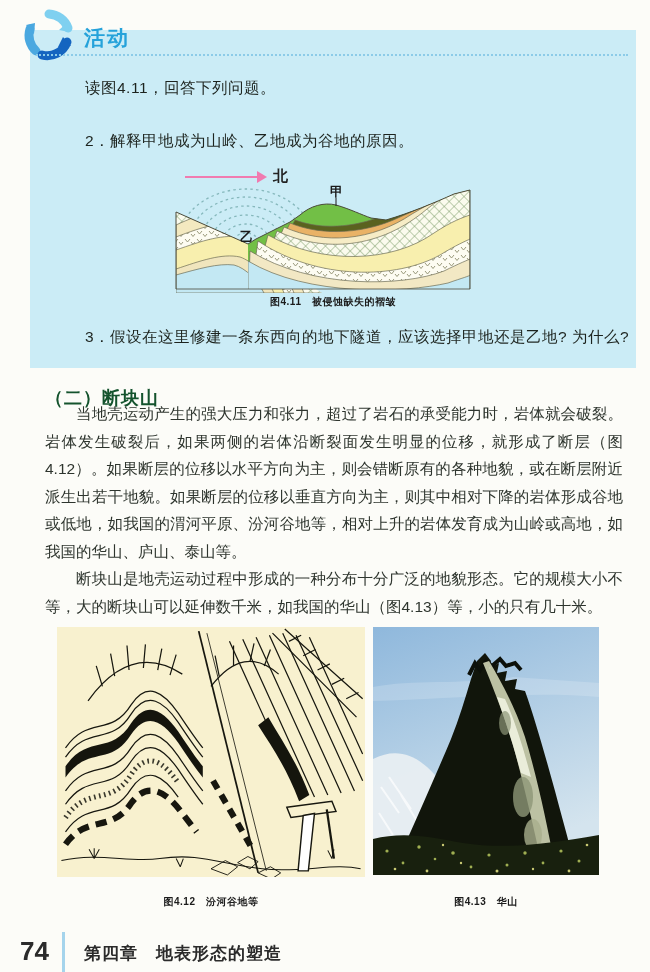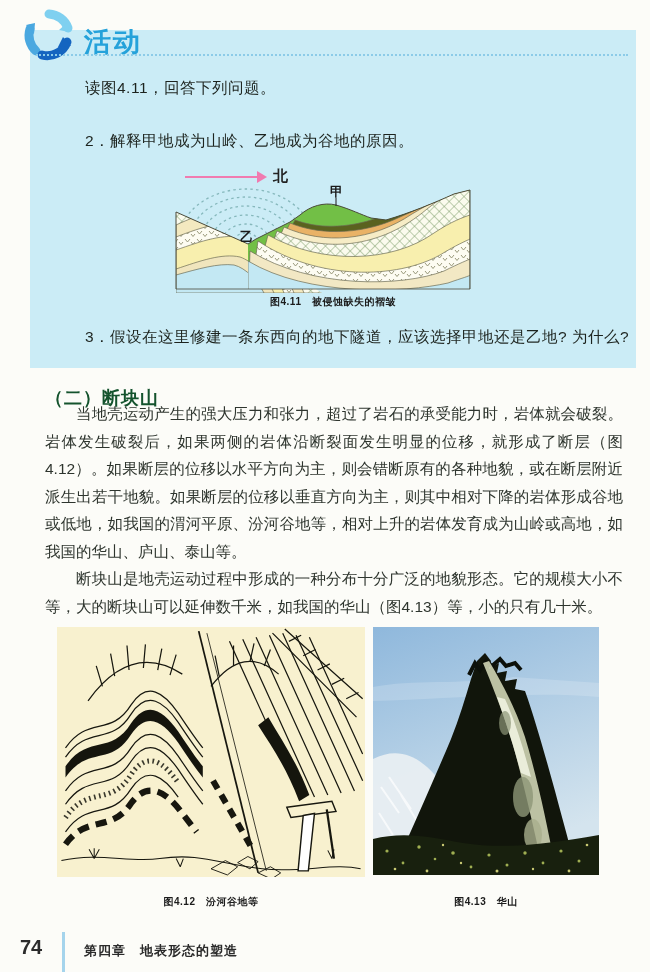--- a/index.html
+++ b/index.html
@@ -2,21 +2,21 @@
 <html><head>
 <meta charset="utf-8">
 <style>
   html,body{margin:0;padding:0;}
   body{background:#e8e8e4;font-family:"Liberation Sans","DejaVu Sans",sans-serif;}
   #page{position:relative;width:650px;height:972px;background:#fcfcf8;margin:0 auto;overflow:hidden;}
 
   
   .activity-box{position:absolute;left:30px;top:30px;width:606px;height:338px;background:#cbecf6;}
   .activity-icon{position:absolute;left:22px;top:8px;width:54px;height:54px;}
-  .activity-label{position:absolute;left:84px;top:24px;font-size:27px;font-weight:bold;color:#25a2da;letter-spacing:2px;}
+  .activity-label{position:absolute;left:84px;top:24px;font-size:21px;font-weight:bold;color:#25a2da;letter-spacing:2px;}
   .dotted-rule{position:absolute;left:36px;top:38px;width:592px;height:16px;border-bottom:2px dotted #8ccbe8;}
   .act-line{position:absolute;left:85px;width:540px;font-size:15.5px;color:#1d241f;letter-spacing:.5px;}
   .act-intro{top:78px;}
   .act-q1{top:101px;}
   .act-q2{top:131px;}
   .act-q3{top:327px;width:548px;}
 
   
   .north-arrow{position:absolute;left:185px;top:169px;width:110px;height:16px;}
   .north-line{position:absolute;left:0;top:7px;width:74px;height:2px;background:#f07bb0;}
@@ -31,23 +31,23 @@
   .body-text{position:absolute;left:45px;top:400px;width:578px;font-size:15.5px;line-height:27.5px;color:#2e352e;text-align:justify;}
   .body-text p{margin:0;text-indent:2em;}
 
   
   .fig412{position:absolute;left:57px;top:627px;width:308px;height:250px;background:#f8f1cf;}
   .fig413{position:absolute;left:373px;top:627px;width:226px;height:248px;}
   .cap412{left:57px;top:895px;width:308px;}
   .cap413{left:373px;top:895px;width:226px;}
 
   
-  .footer-pagenum{position:absolute;left:20px;top:936px;font-size:20px;font-weight:bold;color:#2b2b2b;}
+  .footer-pagenum{position:absolute;left:20px;top:936px;font-size:26px;font-weight:bold;color:#2b2b2b;}
   .footer-rule{position:absolute;left:62px;top:932px;width:3px;height:40px;background:#a5d4ec;}
-  .footer-chapter{position:absolute;left:84px;top:942px;font-size:13px;font-weight:bold;color:#2b2b2b;letter-spacing:1px;}
+  .footer-chapter{position:absolute;left:84px;top:942px;font-size:17px;font-weight:bold;color:#2b2b2b;letter-spacing:1px;}
 </style>
 </head>
 <body>
 
 <div id="page">
 
   <div class="activity-box"></div>
 
   <svg class="activity-icon" viewBox="0 0 54 54">
     <g fill="none" stroke-linecap="round">

